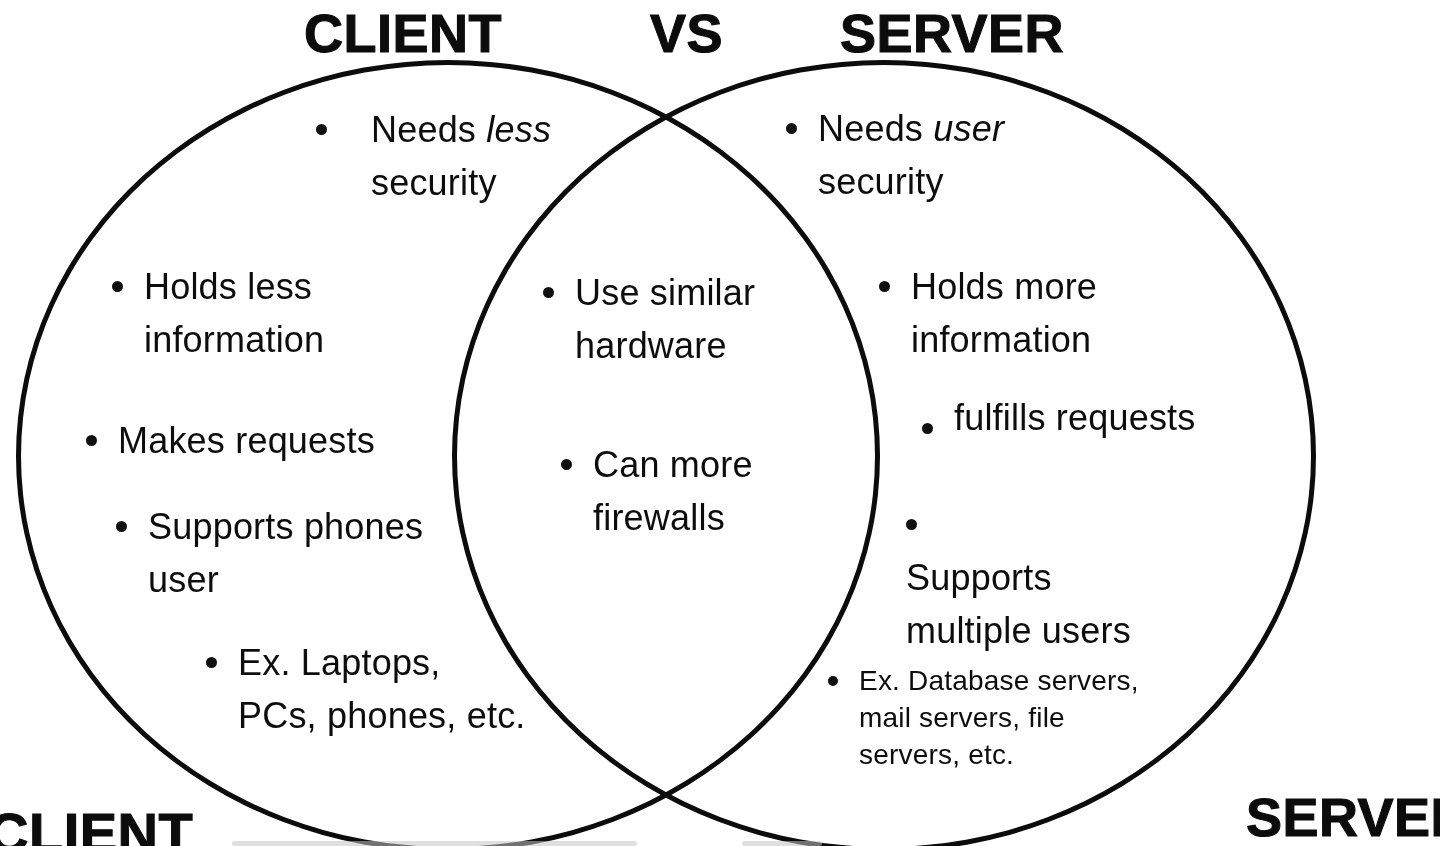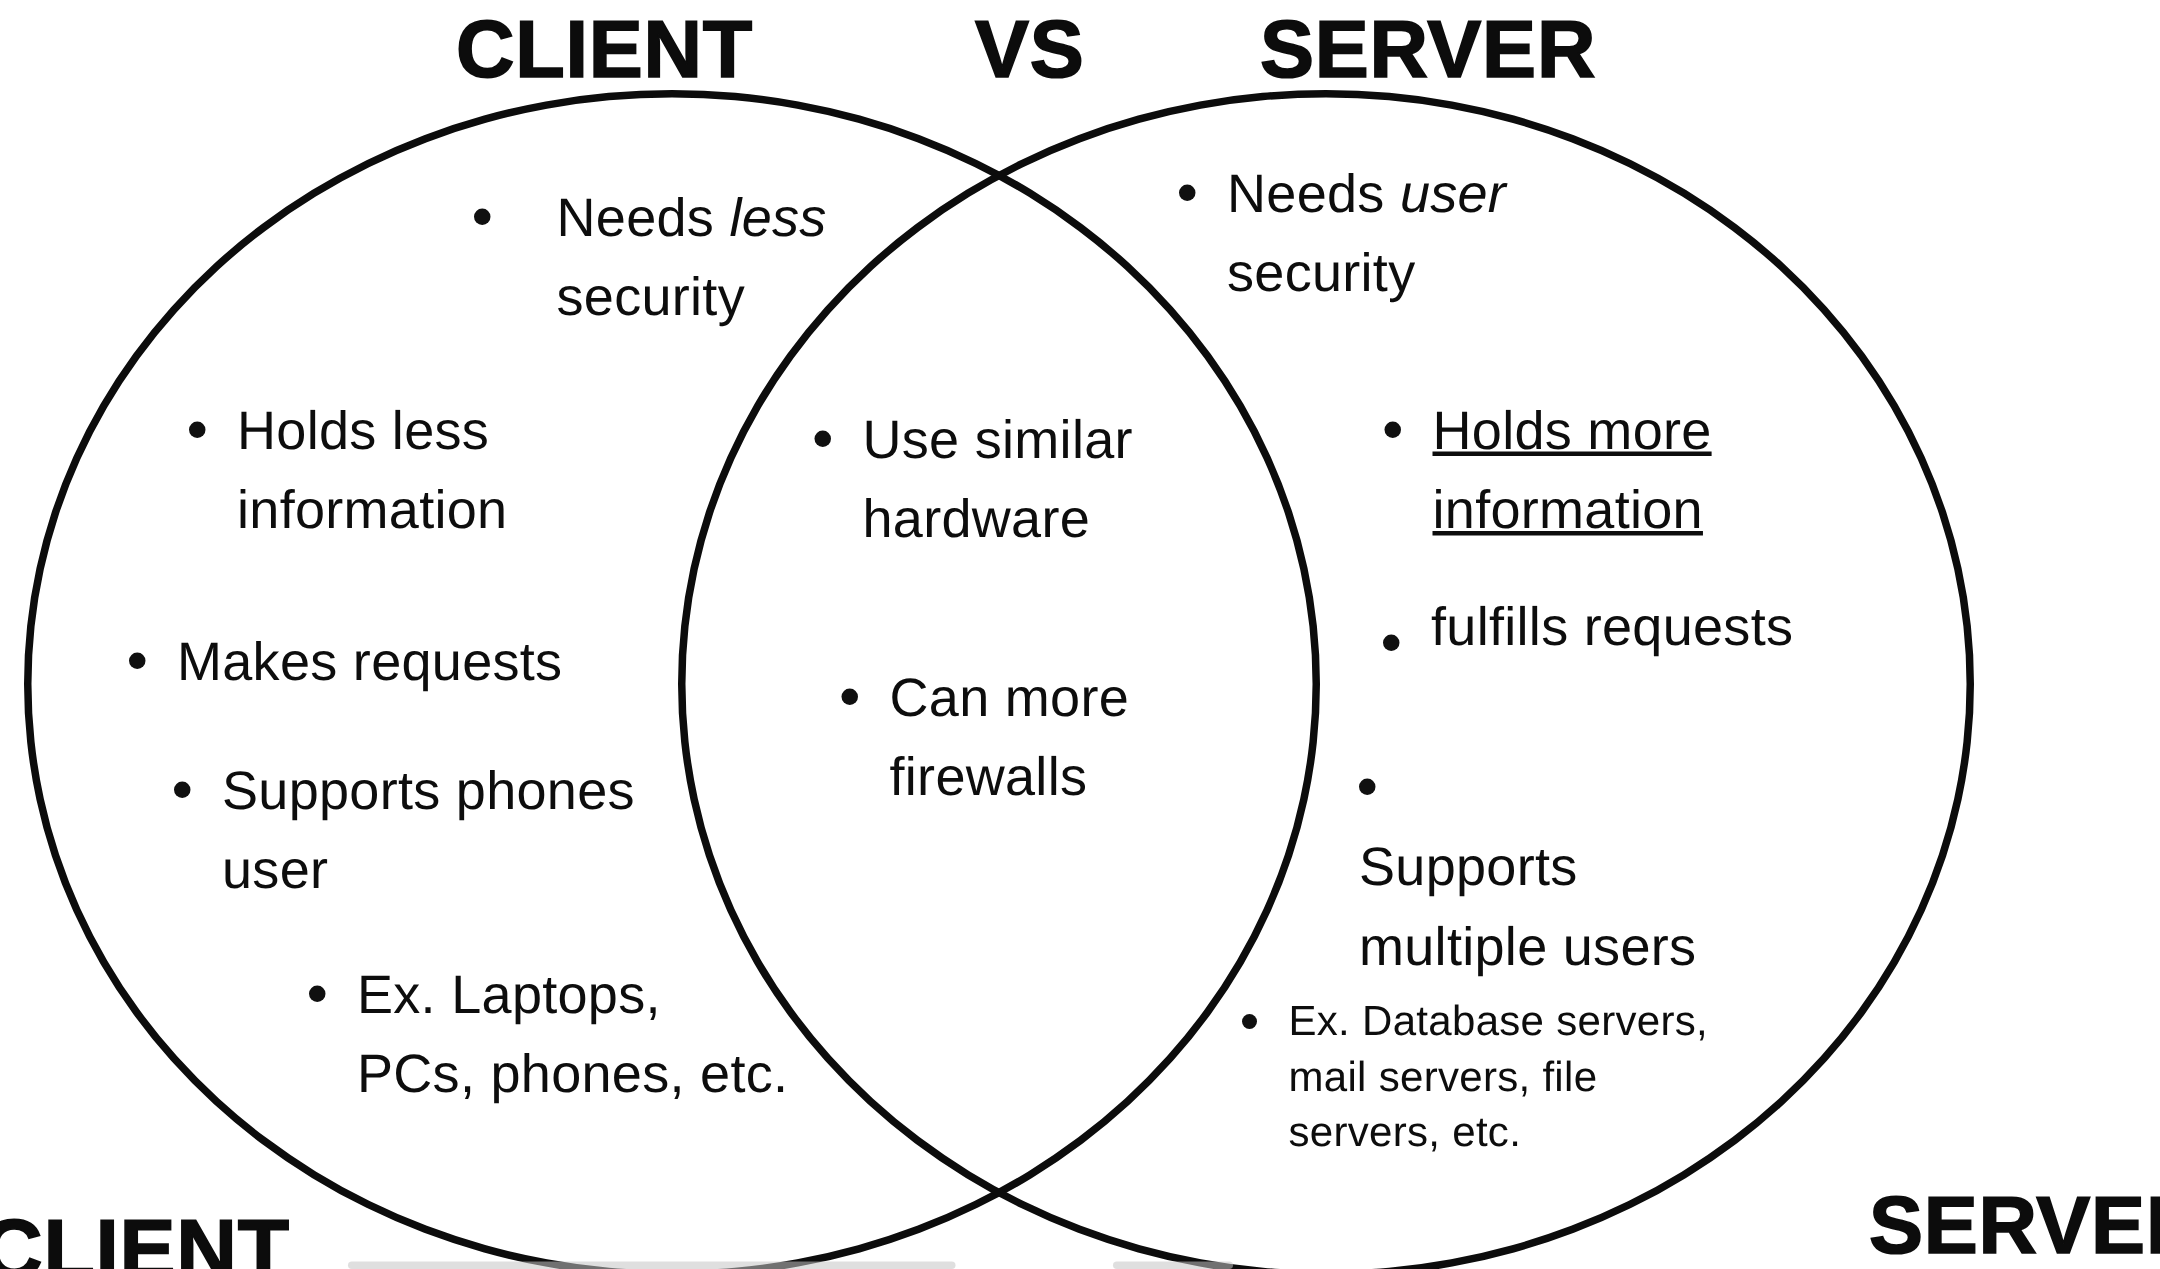--- a/index.html
+++ b/index.html
@@ -38,29 +38,29 @@
 
 <div class="stage">
 
   <div class="circle" style="left:16px;top:60px;width:864px;height:792px;"></div>
   <div class="circle" style="left:452px;top:60px;width:864px;height:792px;"></div>
 
   <div class="heading" style="left:304px;top:2px;">CLIENT</div>
   <div class="heading" style="left:650px;top:2px;">VS</div>
   <div class="heading" style="left:840px;top:2px;">SERVER</div>
 
-  <div class="item" style="left:316px;top:118px;gap:44px;">
+  <div class="item" style="left:316px;top:103px;gap:44px;">
     <span class="bullet"></span>
     <span class="text">
       <span class="ln"><span>Needs </span><i>less</i></span>
       <span class="ln">security</span>
     </span>
   </div>
 
-  <div class="item" style="left:126px;top:260px;">
+  <div class="item" style="left:112px;top:260px;">
     <span class="bullet"></span>
     <span class="text">
       <span class="ln">Holds less</span>
       <span class="ln">information</span>
     </span>
   </div>
 
   <div class="item" style="left:86px;top:414px;">
     <span class="bullet"></span>
     <span class="text">
@@ -101,21 +101,21 @@
   </div>
 
   <div class="item" style="left:786px;top:102px;">
     <span class="bullet"></span>
     <span class="text">
       <span class="ln"><span>Needs </span><i>user</i></span>
       <span class="ln">security</span>
     </span>
   </div>
 
-  <div class="item" style="left:923px;top:260px;text-decoration:underline;">
+  <div class="item" style="left:879px;top:260px;">
     <span class="bullet"></span>
     <span class="text">
       <span class="ln">Holds more</span>
       <span class="ln">information</span>
     </span>
   </div>
 
   <div class="item" style="left:922px;top:391px;align-items:center;">
     <span class="bullet"></span>
     <span class="text">

